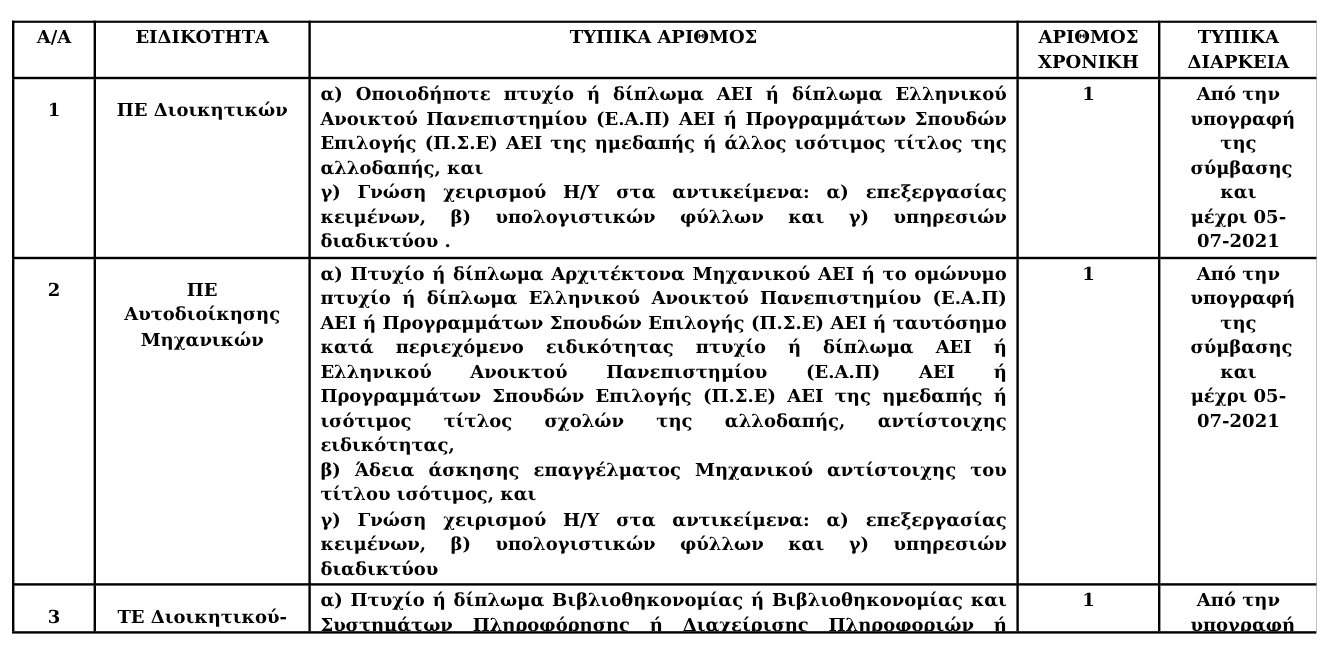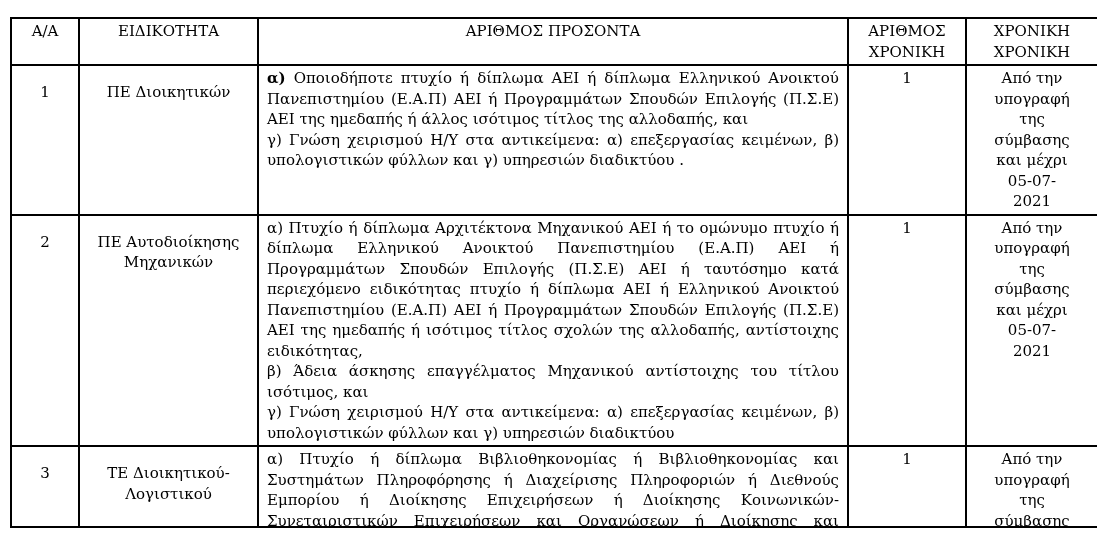--- a/index.html
+++ b/index.html
@@ -28,21 +28,21 @@
   table.spec-table {
     border-collapse: collapse;
     table-layout: fixed;
     width: 1087px;
   }
   .spec-table th, .spec-table td {
     border: 2px solid #000;
     vertical-align: top;
     font-size: 15px;
     line-height: 20.5px;
-    font-weight: normal;
+    font-weight: bold;
     box-sizing: border-box;
   }
   .spec-table th {
     text-align: center;
     height: 41px;
     padding: 2px 4px;
   }
   .spec-table td.num {
     text-align: center;
     padding-top: 16px;
@@ -81,23 +81,23 @@
       <col style="width:68px">
       <col style="width:179px">
       <col style="width:590px">
       <col style="width:118px">
       <col style="width:132px">
     </colgroup>
     <thead>
       <tr>
         <th>Α/Α</th>
         <th>ΕΙΔΙΚΟΤΗΤΑ</th>
-        <th>ΑΡΙΘΜΟΣ ΠΡΟΣΟΝΤΑ</th>
+        <th>ΤΥΠΙΚΑ ΑΡΙΘΜΟΣ</th>
         <th>ΑΡΙΘΜΟΣ ΧΡΟΝΙΚΗ</th>
-        <th>ΧΡΟΝΙΚΗ ΧΡΟΝΙΚΗ</th>
+        <th>ΤΥΠΙΚΑ ΔΙΑΡΚΕΙΑ</th>
       </tr>
     </thead>
     <tbody id="tbody">
         <tr class="r0">
           <td class="num">1</td>
           <td class="spec">ΠΕ Διοικητικών</td>
           <td class="qual">
             <div><b>α)</b> Οποιοδήποτε πτυχίο ή δίπλωμα ΑΕΙ ή δίπλωμα Ελληνικού Ανοικτού Πανεπιστημίου (Ε.Α.Π) ΑΕΙ ή Προγραμμάτων Σπουδών Επιλογής (Π.Σ.Ε) ΑΕΙ της ημεδαπής ή άλλος ισότιμος τίτλος της αλλοδαπής, και</div>
             <div>γ) Γνώση χειρισμού Η/Υ στα αντικείμενα: α) επεξεργασίας κειμένων, β) υπολογιστικών φύλλων και γ) υπηρεσιών διαδικτύου .</div>
           </td>

